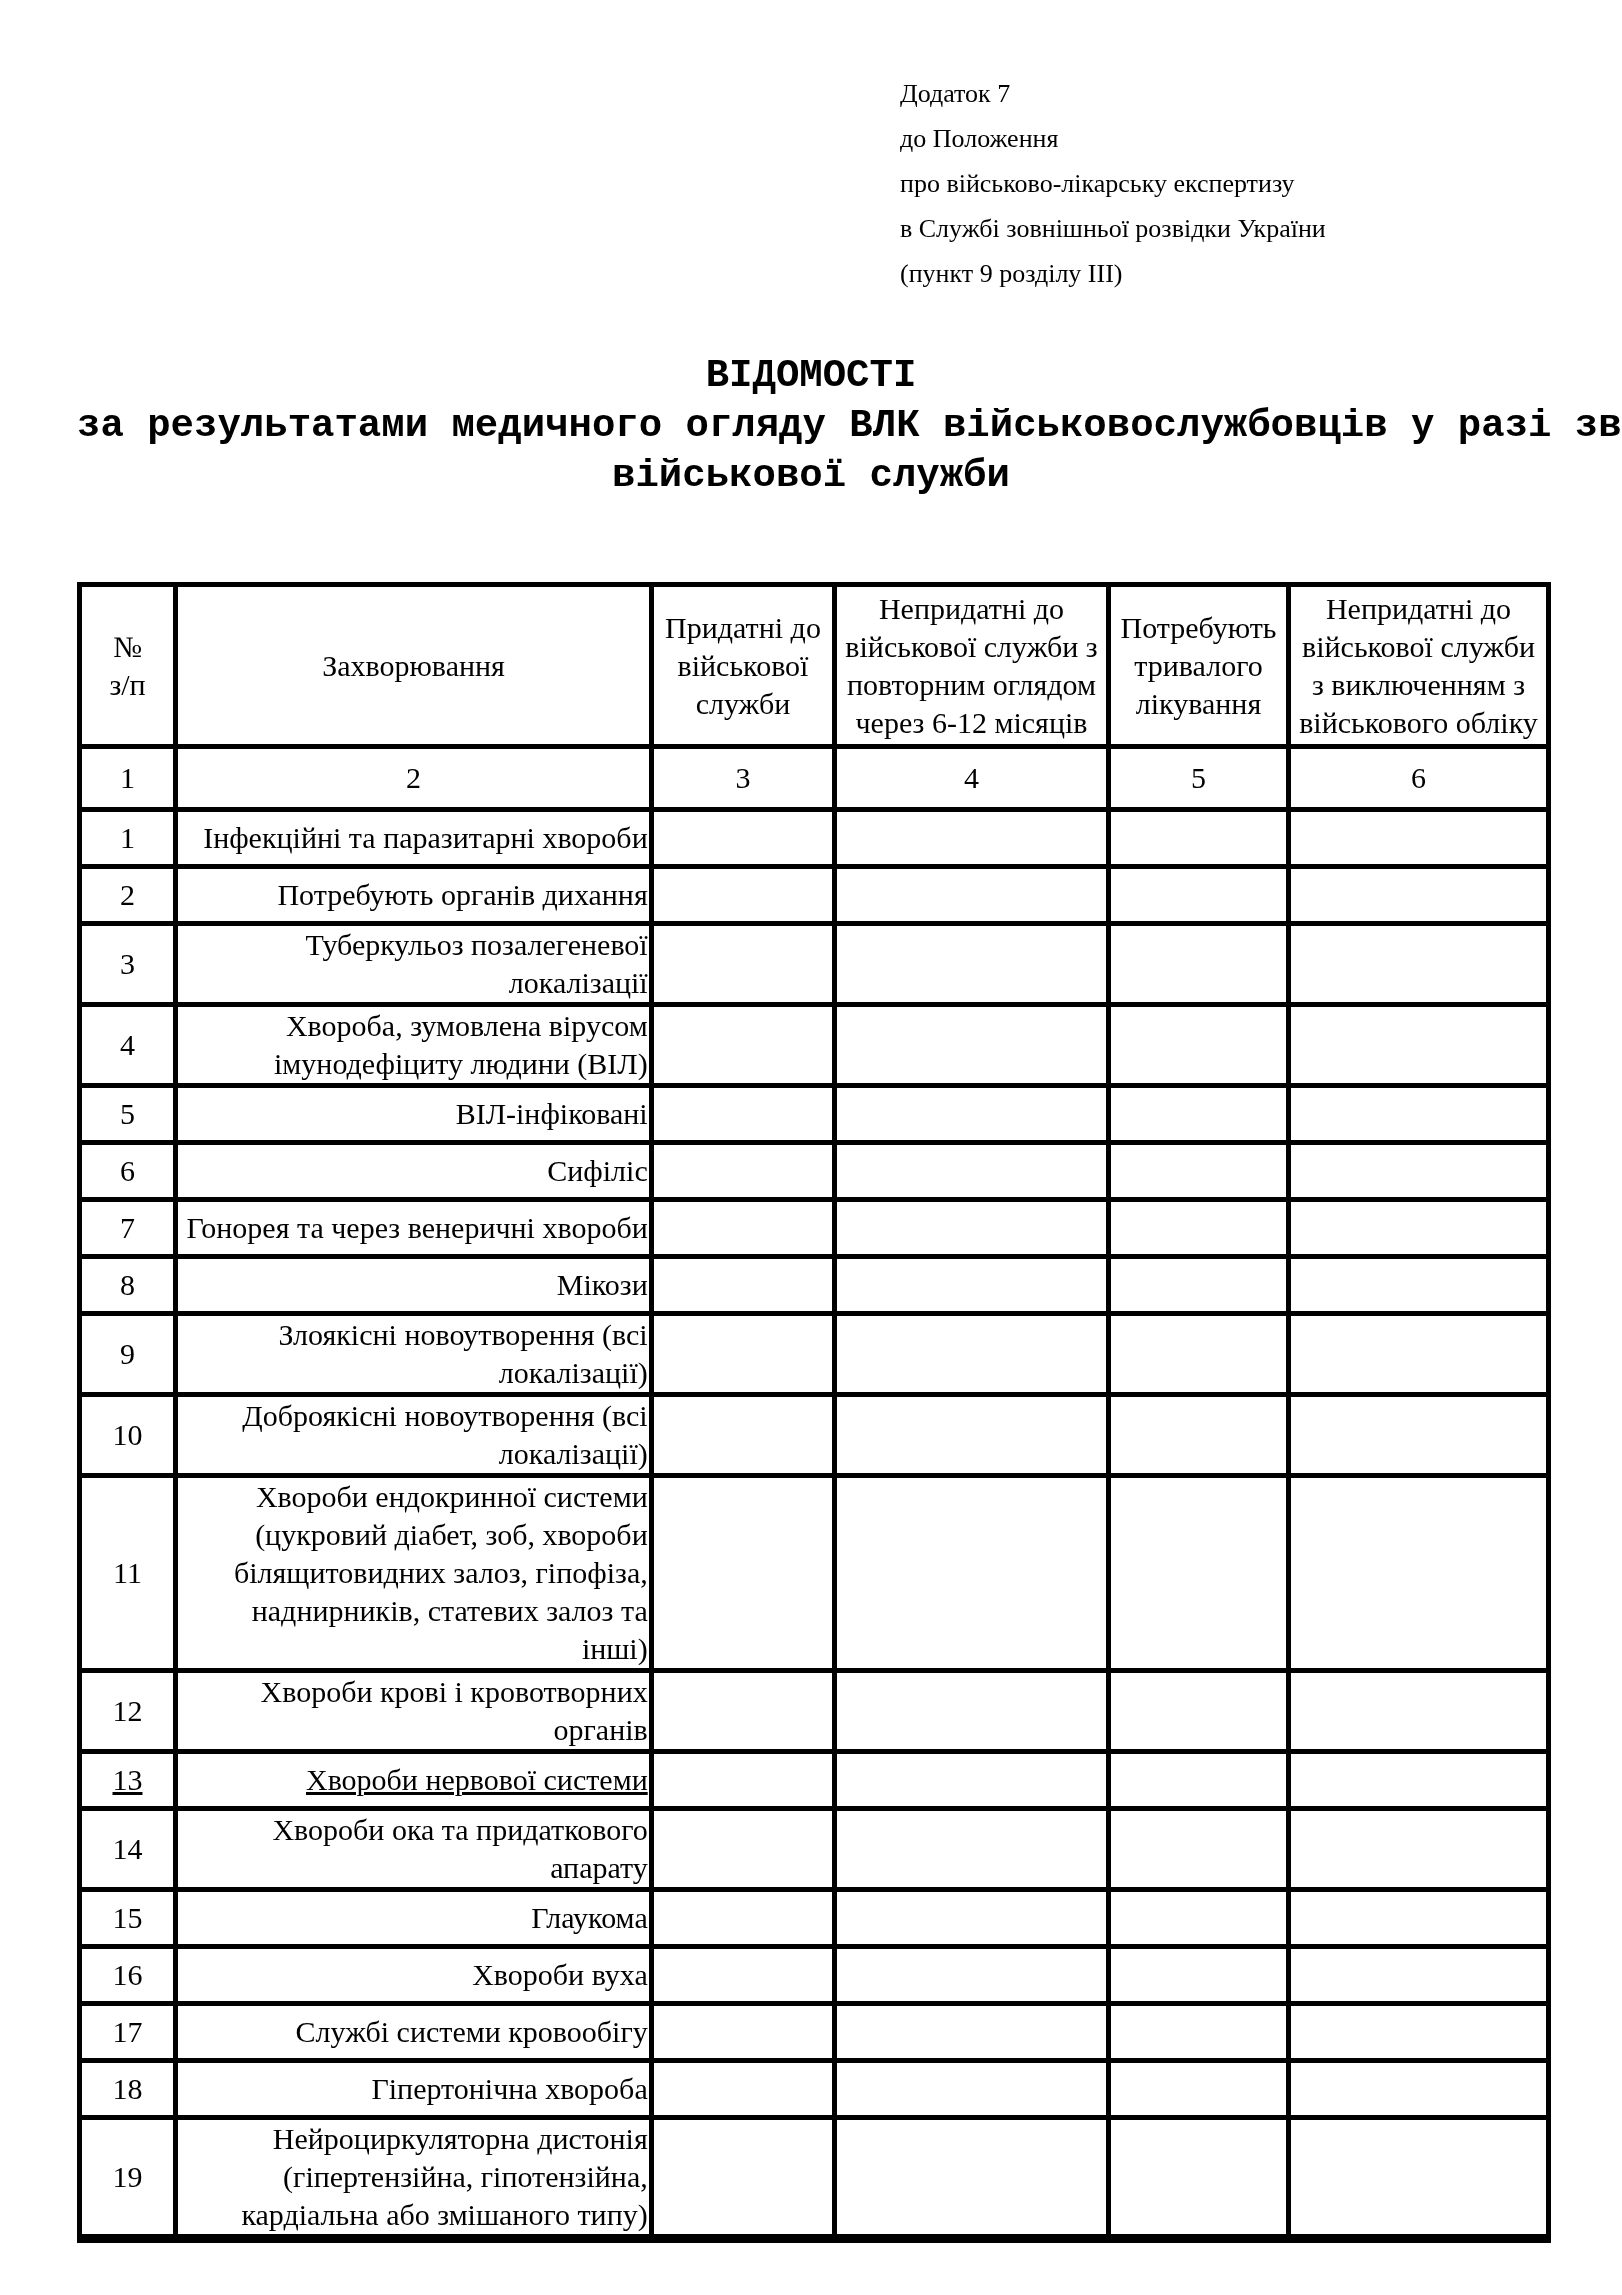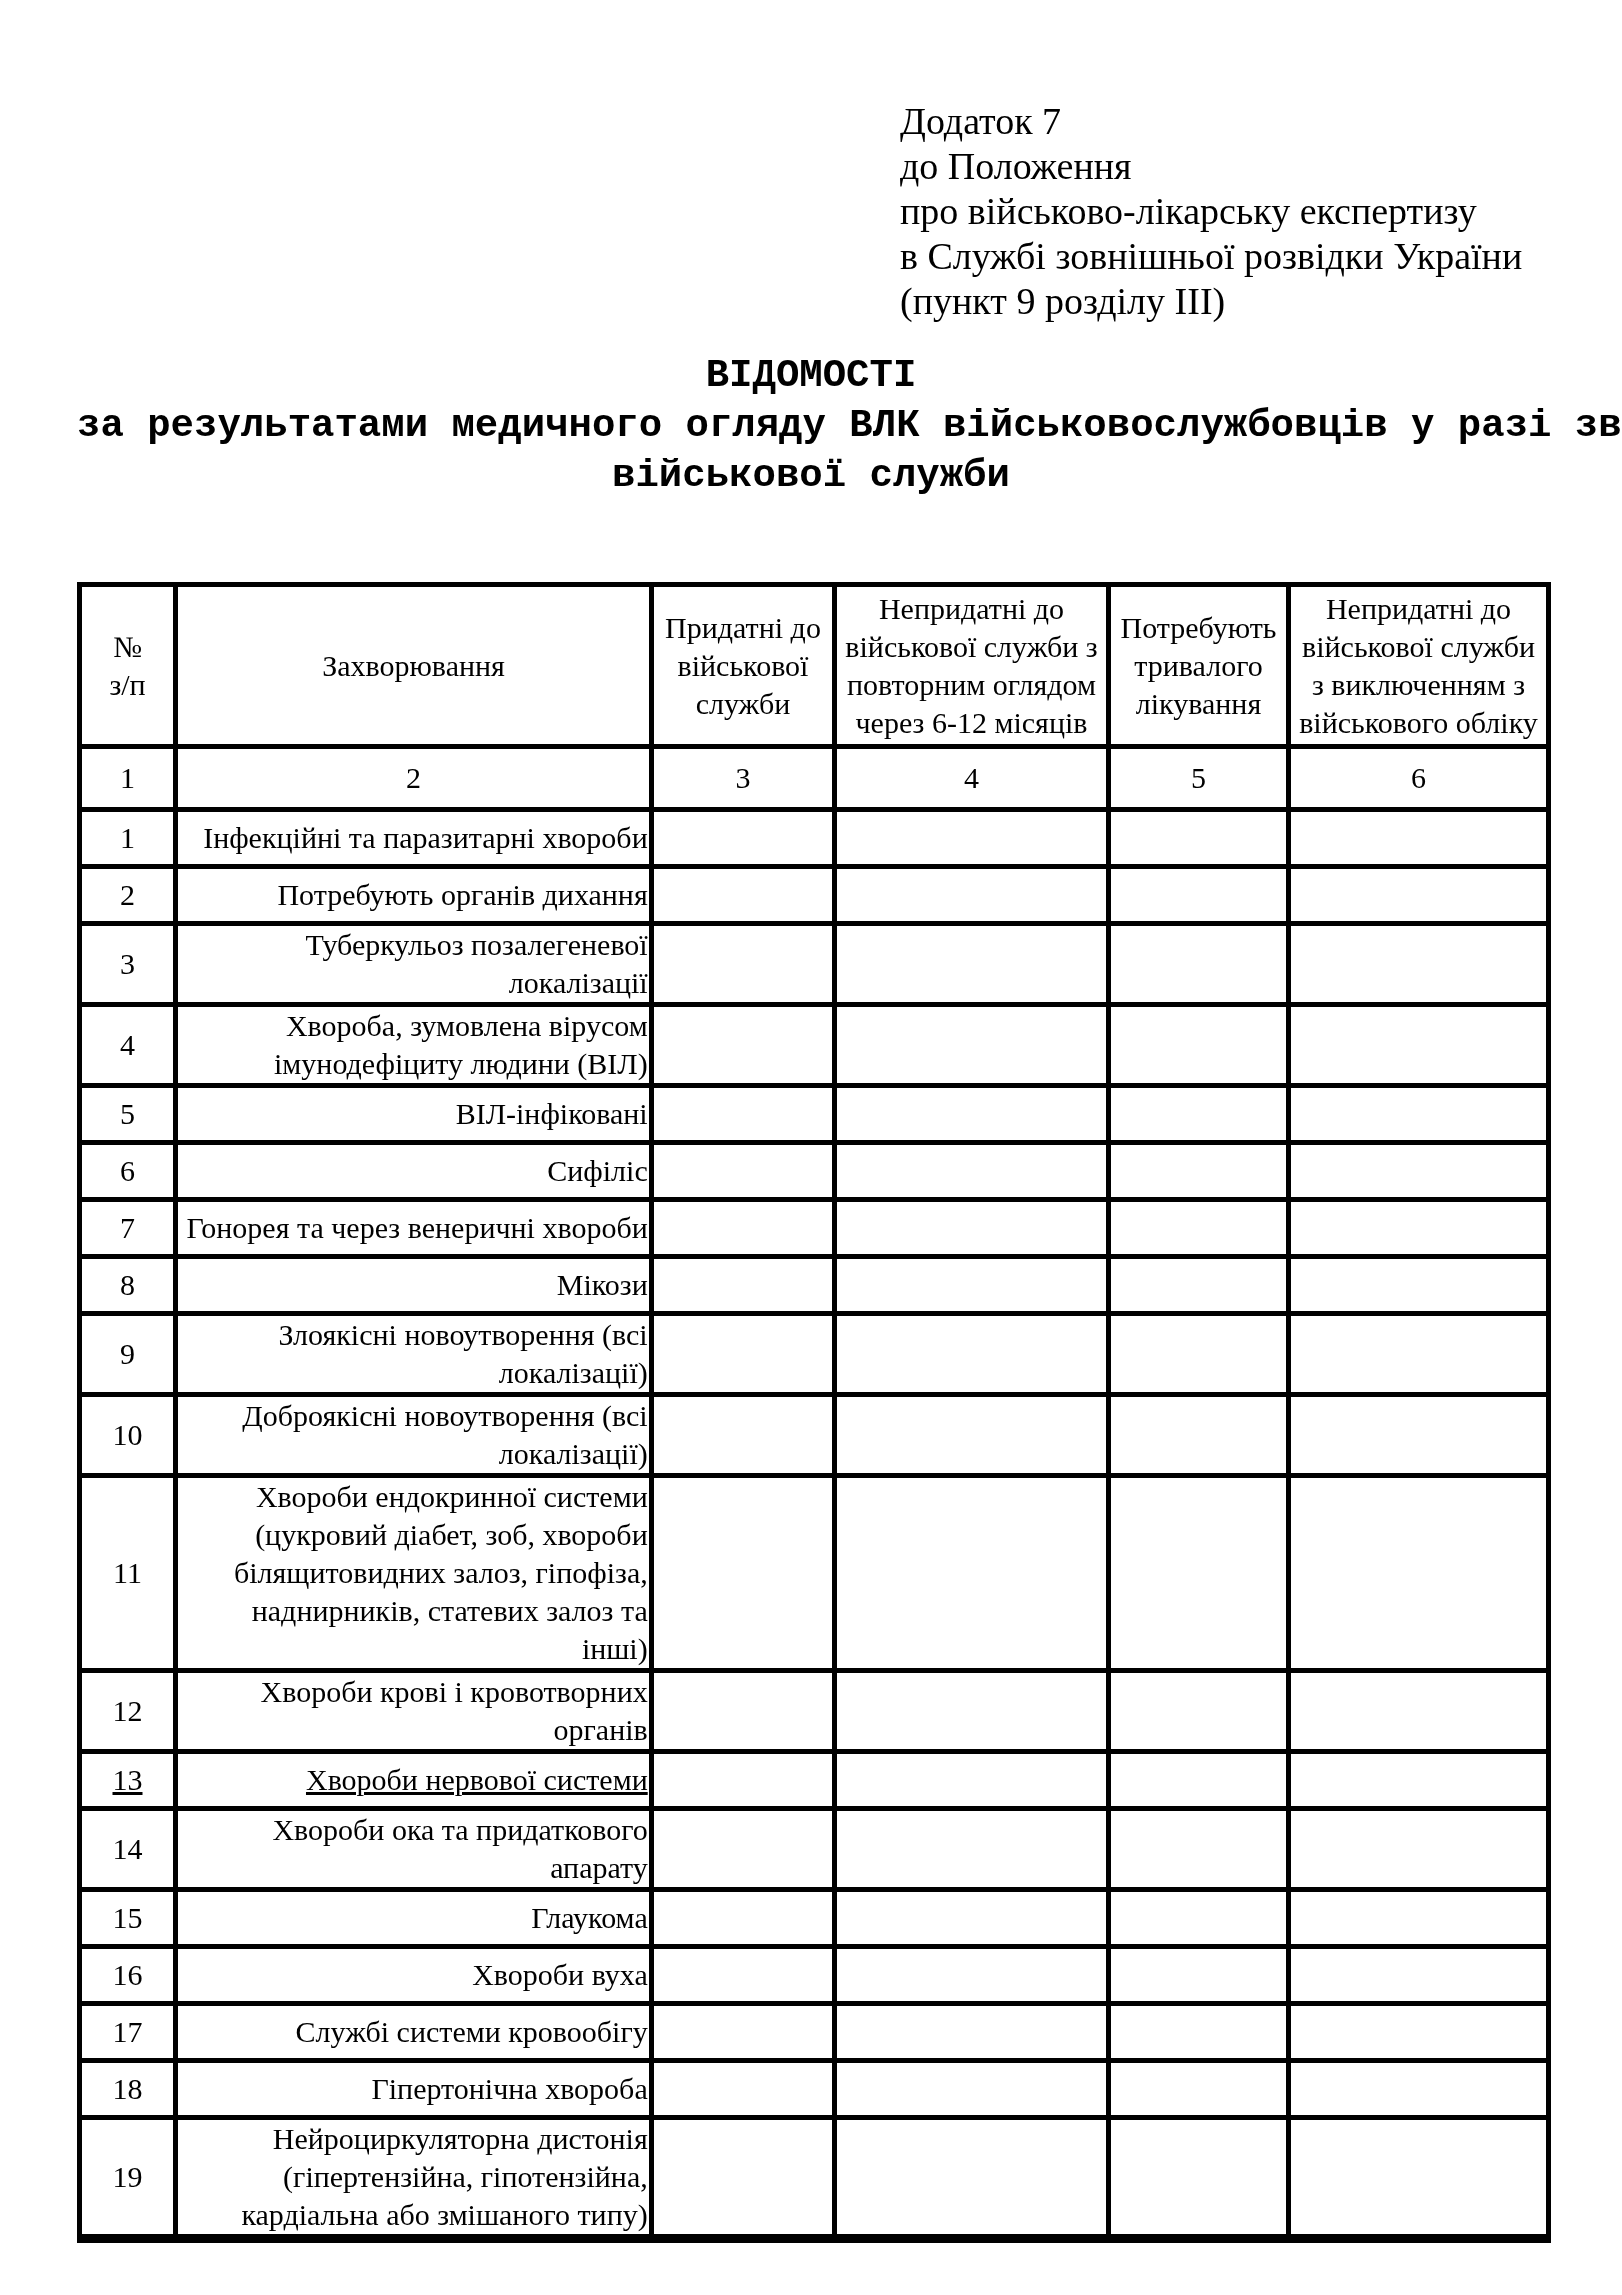--- a/index.html
+++ b/index.html
@@ -12,24 +12,23 @@
     height: 2295px;
     position: relative;
     font-family: "Liberation Serif", "DejaVu Serif", serif;
     color: #000000;
     overflow: hidden;
   }
   .appendix-block {
     position: absolute;
     left: 900px;
     top: 71px;
-    font-size: 38px;
+    font-size: 26px;
     line-height: 45px;
     white-space: pre;
-    margin-top: 28px;
   }
   .title-block {
     position: absolute;
     left: 77px;
     top: 351px;
     width: 1468px;
     text-align: center;
     font-weight: bold;
     font-size: 39px;
     line-height: 50px;

